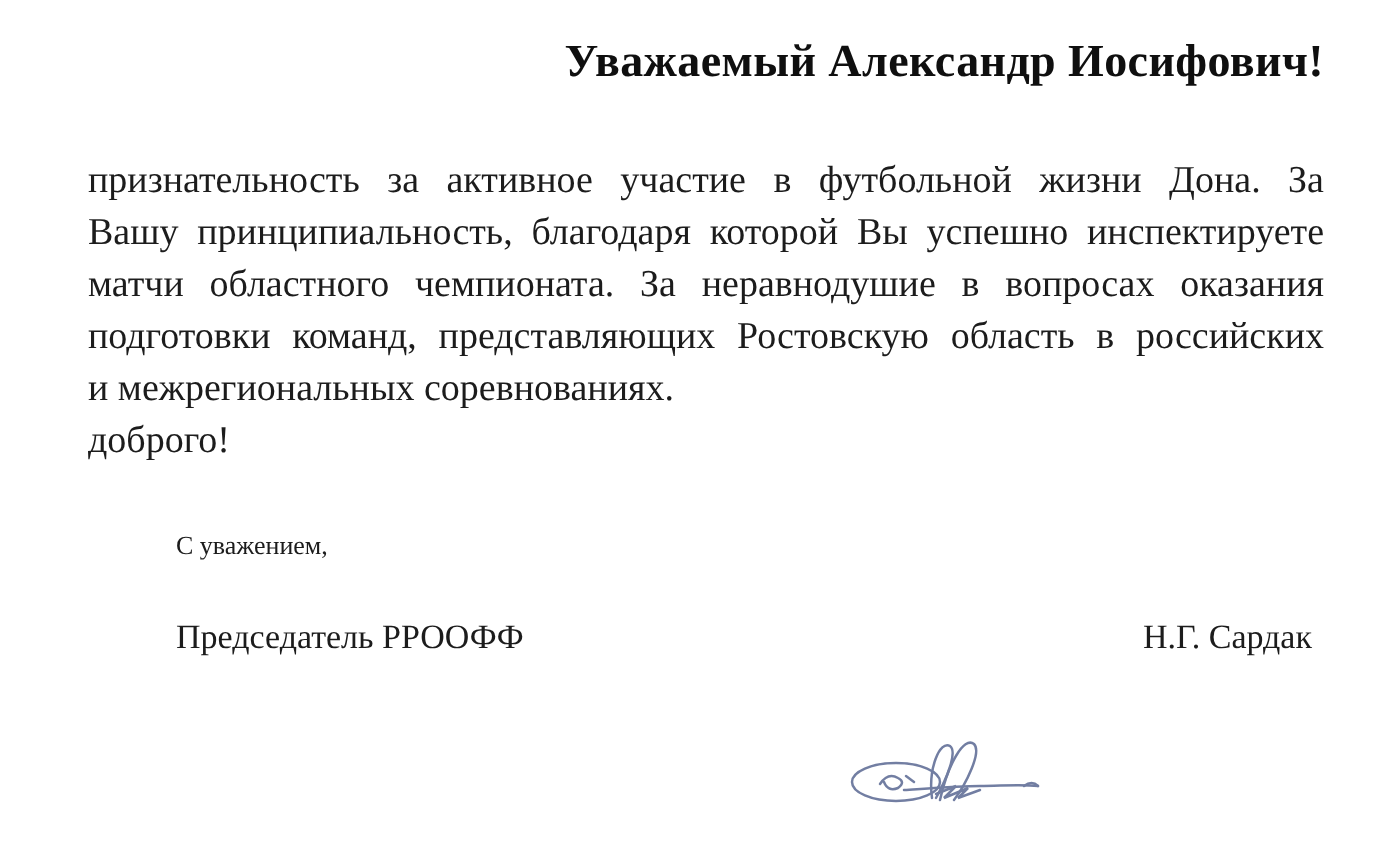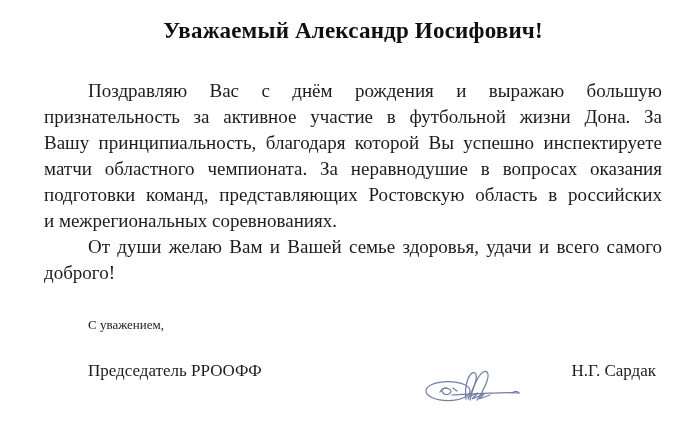--- a/index.html
+++ b/index.html
@@ -16,21 +16,21 @@
     padding: 16px 38px 0 44px;
     font-family: "Liberation Serif", "DejaVu Serif", serif;
     color: #1c1c1c;
     overflow: hidden;
   }
   .title {
     margin: 0;
     font-size: 23px;
     line-height: 30px;
     font-weight: bold;
-    text-align: center;
+    text-align: right;
     color: #0f0f0f;
     letter-spacing: 0.2px;
   }
   .body-text {
     margin-top: 32px;
     font-size: 19px;
     line-height: 26px;
   }
   .line {
     text-align: justify;
@@ -73,29 +73,27 @@
 </style>
 </head>
 <body>
 
 <div class="page">
 
   <h1 class="title">Уважаемый Александр Иосифович!</h1>
 
   <div class="body-text">
     <div class="para">
-      <div class="line indent">Поздравляю Вас с днём рождения и выражаю большую</div>
       <div class="line">признательность за активное участие в футбольной жизни Дона. За</div>
       <div class="line">Вашу принципиальность, благодаря которой Вы успешно инспектируете</div>
       <div class="line">матчи областного чемпионата. За неравнодушие в вопросах оказания</div>
       <div class="line">подготовки команд, представляющих Ростовскую область в российских</div>
       <div class="line last">и межрегиональных соревнованиях.</div>
     </div>
     <div class="para">
-      <div class="line indent">От души желаю Вам и Вашей семье здоровья, удачи и всего самого</div>
       <div class="line last">доброго!</div>
     </div>
   </div>
 
   <div class="closing">С уважением,</div>
 
   <div class="footer-row">
     <span>Председатель РРООФФ</span>
     <span>Н.Г. Сардак</span>
   </div>

